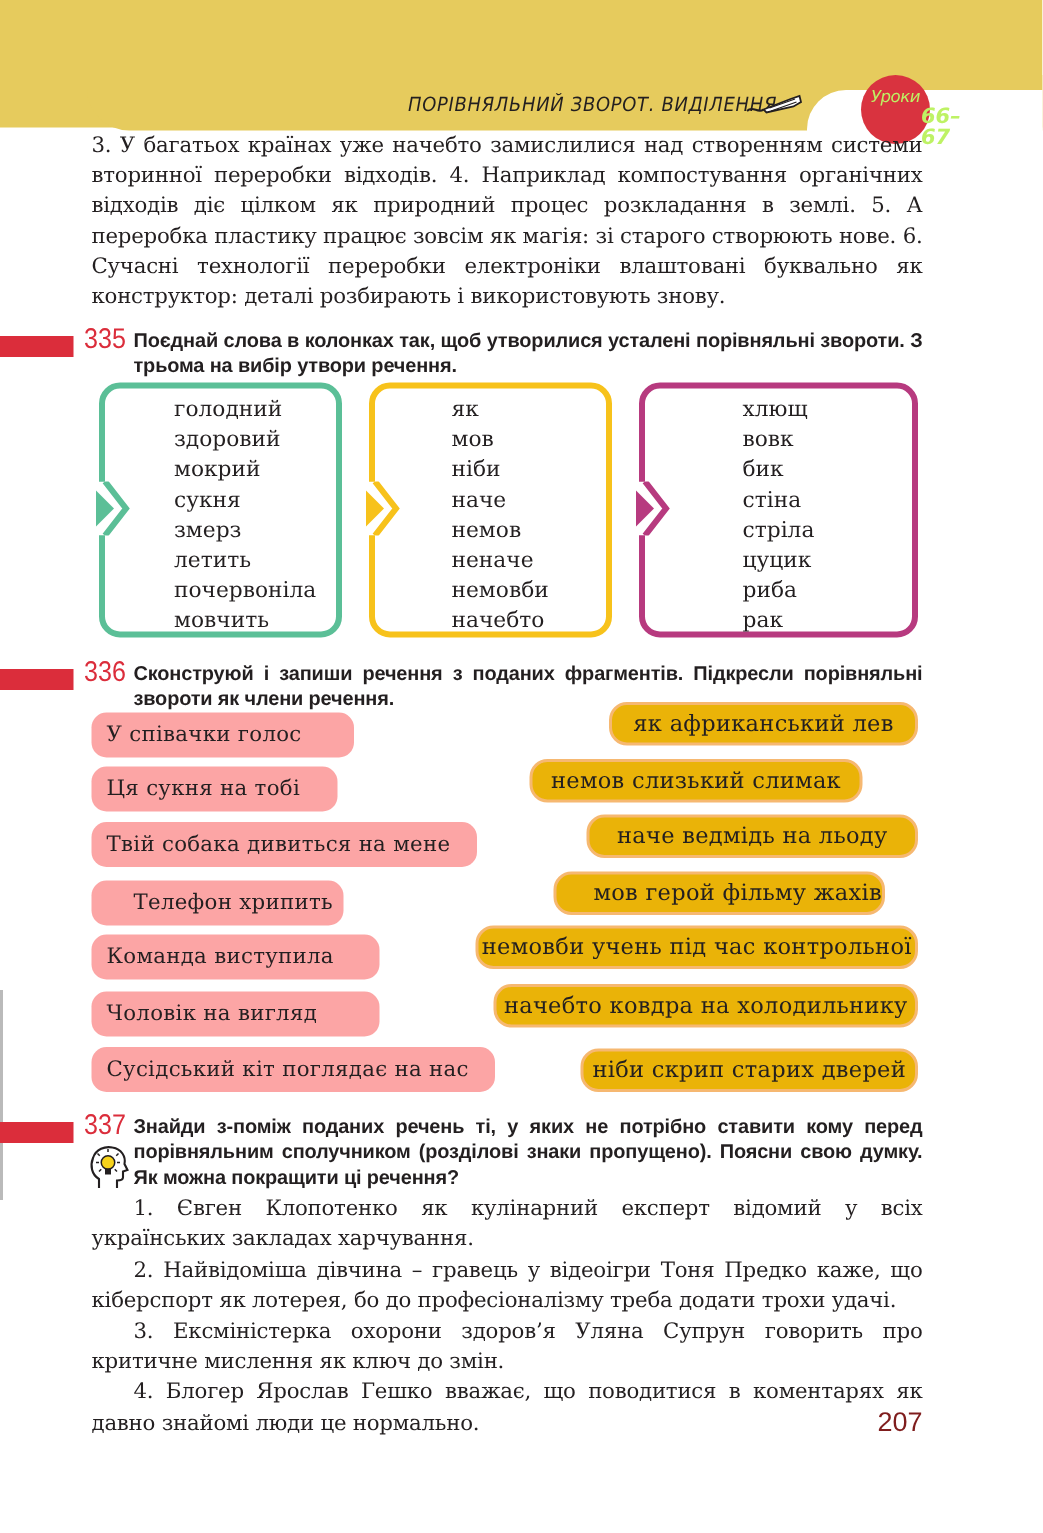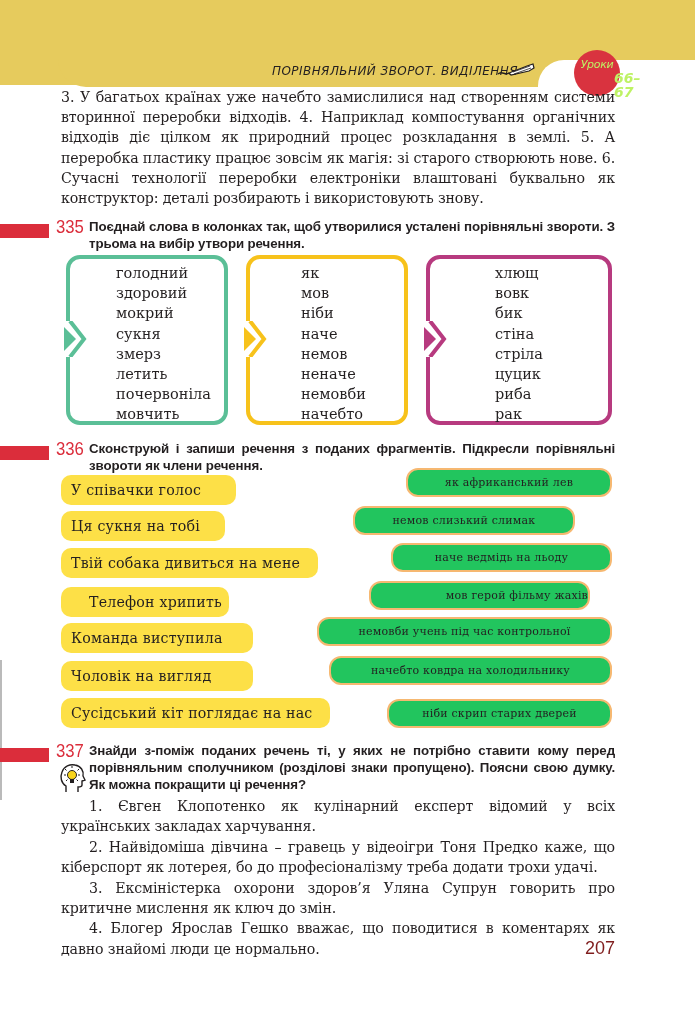--- a/index.html
+++ b/index.html
@@ -61,26 +61,26 @@
       border: 4px solid; border-radius: 14px; background: #fff;
     }
     .word-box ul { list-style: none; position: absolute; top: 4px; }
     .word-box li { font-size: 14.5px; line-height: 20.2px; }
     .chev {
       position: absolute; top: 62px; left: -10px; width: 28px; height: 36px;
     }
 
     .pill-left {
       position: absolute; left: 61px; height: 30px; border-radius: 10px;
-      background: #fde047; font-size: 14.2px; line-height: 30px; padding-left: 10px;
+      background: #fca5a5; font-size: 14.2px; line-height: 30px; padding-left: 10px;
       letter-spacing: 0.2px;
     }
     .pill-right {
       position: absolute; height: 29px; border-radius: 12px;
-      border: 2px solid #f6b871; background: #22c55e; font-size: 11px; line-height: 25px;
+      border: 2px solid #f6b871; background: #eab308; font-size: 15px; line-height: 25px;
       text-align: center; letter-spacing: 0.2px;
     }
 
     .head-icon { position: absolute; left: 58px; top: 762px; width: 28px; height: 32px; }
     .page-num {
       position: absolute; left: 585px; top: 938px;
       font-family: "Liberation Sans", sans-serif; font-size: 18px; color: #7f1d1d;
     }
     .left-edge {
       position: absolute; left: 0; top: 660px; width: 2px; height: 140px; background: #8c8c8c; opacity: .6;

